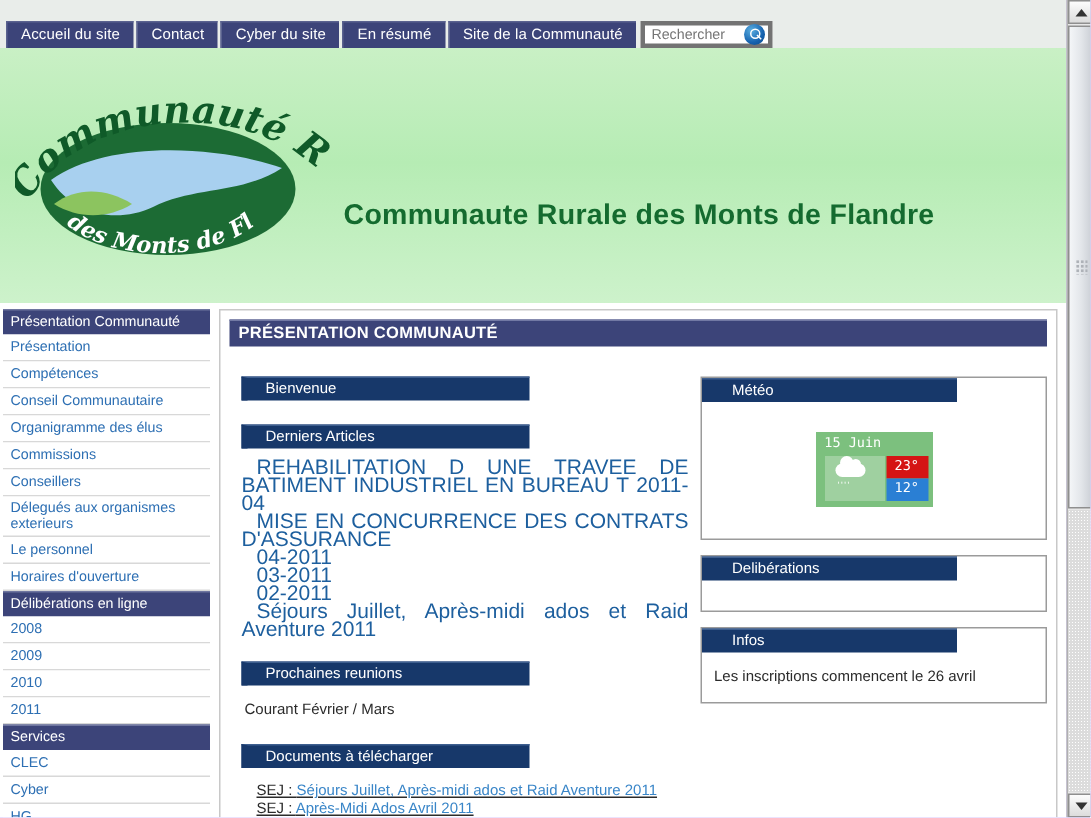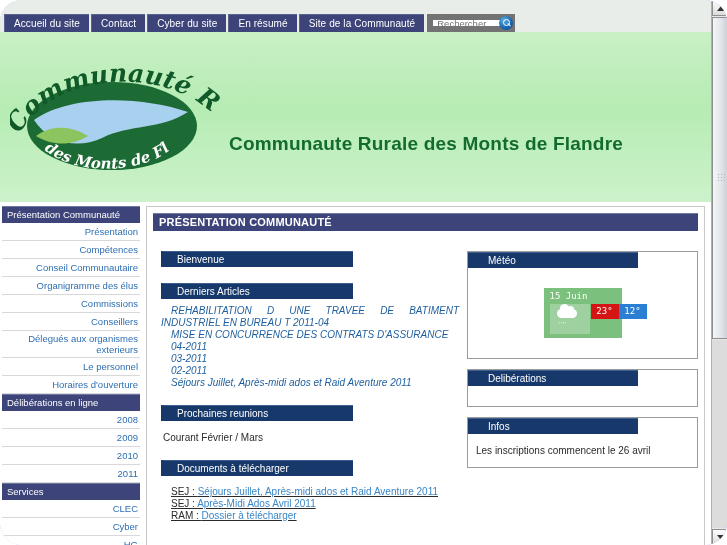--- a/index.html
+++ b/index.html
@@ -8,21 +8,20 @@
     width: 727px; height: 545px;
     overflow: hidden;
     font-family: "Liberation Sans", sans-serif;
     background: #ffffff;
   }
   .viewport {
     position: relative;
     width: 727px; height: 545px;
     overflow: hidden;
     background: #8b5cf6;
-    border-radius: 22px;
   }
   .page {
     position: absolute;
     left: 0; top: 0;
     width: 711px; height: 545px;
     background: #ffffff;
     overflow: hidden;
   }
 
   
@@ -48,21 +47,21 @@
     margin-right: 2px;
     white-space: nowrap;
     letter-spacing: 0.1px;
     border-top: 1px solid #5a628f;
     border-left: 1px solid #5a628f;
     text-align: center;
   }
   .search-wrap {
     position: relative;
     background: #ffffff;
-    border: 6px solid #737373;
+    border: 3px solid #737373;
     width: 88px;
     margin-left: 1px;
     display: flex;
     align-items: center;
   }
   .search-input {
     border: 0;
     outline: 0;
     font-size: 9.5px;
     color: #333;
@@ -147,21 +146,20 @@
   }
   .side-link {
     display: block;
     color: #2d6fb3;
     font-size: 9.5px;
     line-height: 13px;
     padding: 2px 2px 2px 5px;
     border-bottom: 1px solid #d8d8d8;
     text-decoration: none;
     background: #ffffff;
-    text-align: right;
   }
   .side-link.two-line { line-height: 11px; padding-top: 2px; padding-bottom: 2px; }
 
   
   .content {
     flex: 1;
     margin-left: 6px;
     margin-right: 6px;
     border: 1px solid #c8c8c8;
     background: #ffffff;
@@ -194,26 +192,25 @@
     line-height: 15px;
     padding-left: 12px;
     border-left: 4px solid #17386a;
     border-top: 1px solid #3e5f8f;
     width: 192px;
   }
 
   .article-list { margin: 6px 0 0 0; }
   .article {
     color: #1d5f9e;
-    font-size: 10px;
+    font-size: 14px;
     line-height: 12px;
     text-align: justify;
     text-indent: 10px;
     margin: 0;
-    font-style: italic;
   }
   .plain-text {
     color: #2b2b2b;
     font-size: 10px;
     line-height: 13px;
     margin: 10px 0 0 2px;
   }
   .doc-line {
     font-size: 10px;
     line-height: 12px;
@@ -290,21 +287,21 @@
   }
   .rain {
     position: absolute;
     left: 9px; top: 17px;
     width: 20px; height: 8px;
     color: #ffffff;
     font-size: 6px;
     line-height: 6px;
     letter-spacing: 1px;
   }
-  .temps { display: flex; flex-direction: row; margin-left: 1px; }
+  .temps { display: flex; flex-direction: column; margin-left: 1px; }
   .temp-hi, .temp-lo {
     color: #ffffff;
     font-family: "DejaVu Sans Mono", monospace;
     font-size: 9px;
     line-height: 14px;
     height: 15px;
     width: 28px;
     text-align: center;
   }
   .temp-hi { background: #d51414; }

